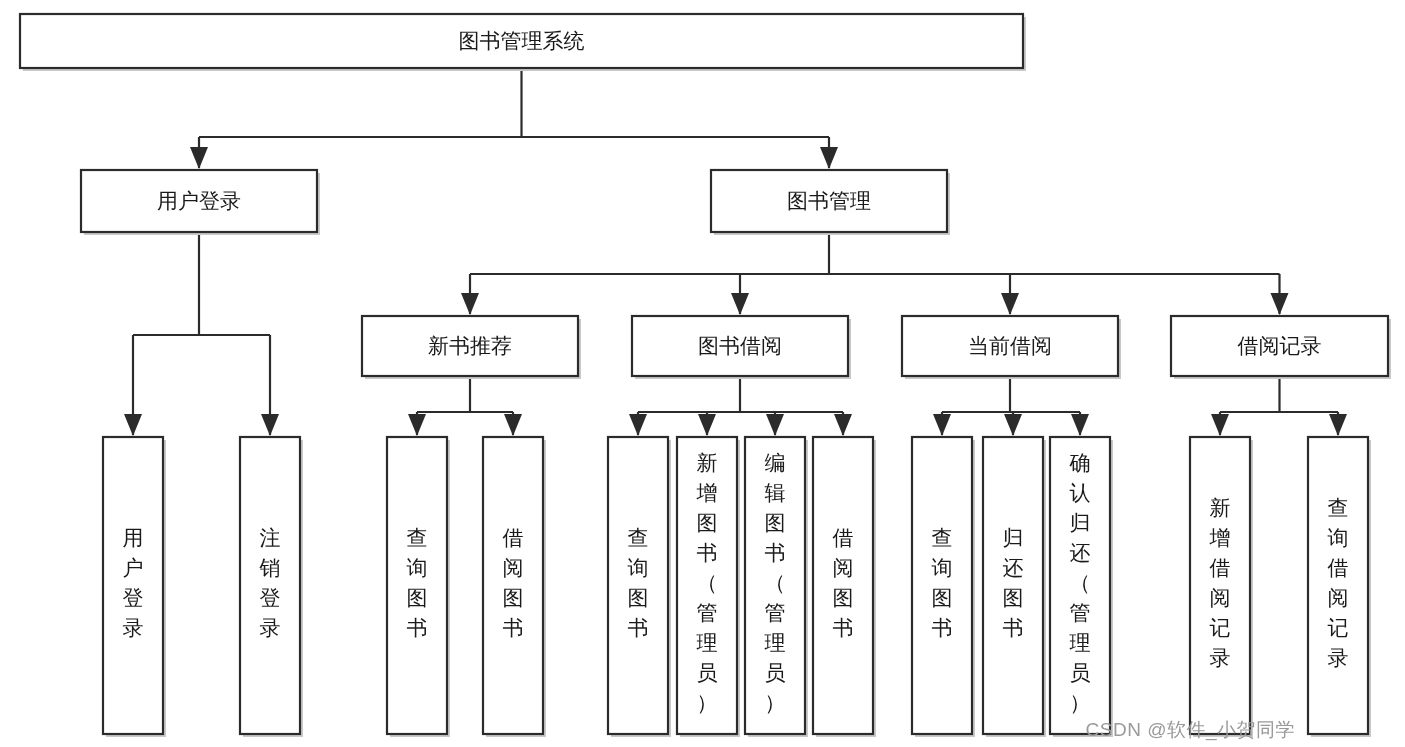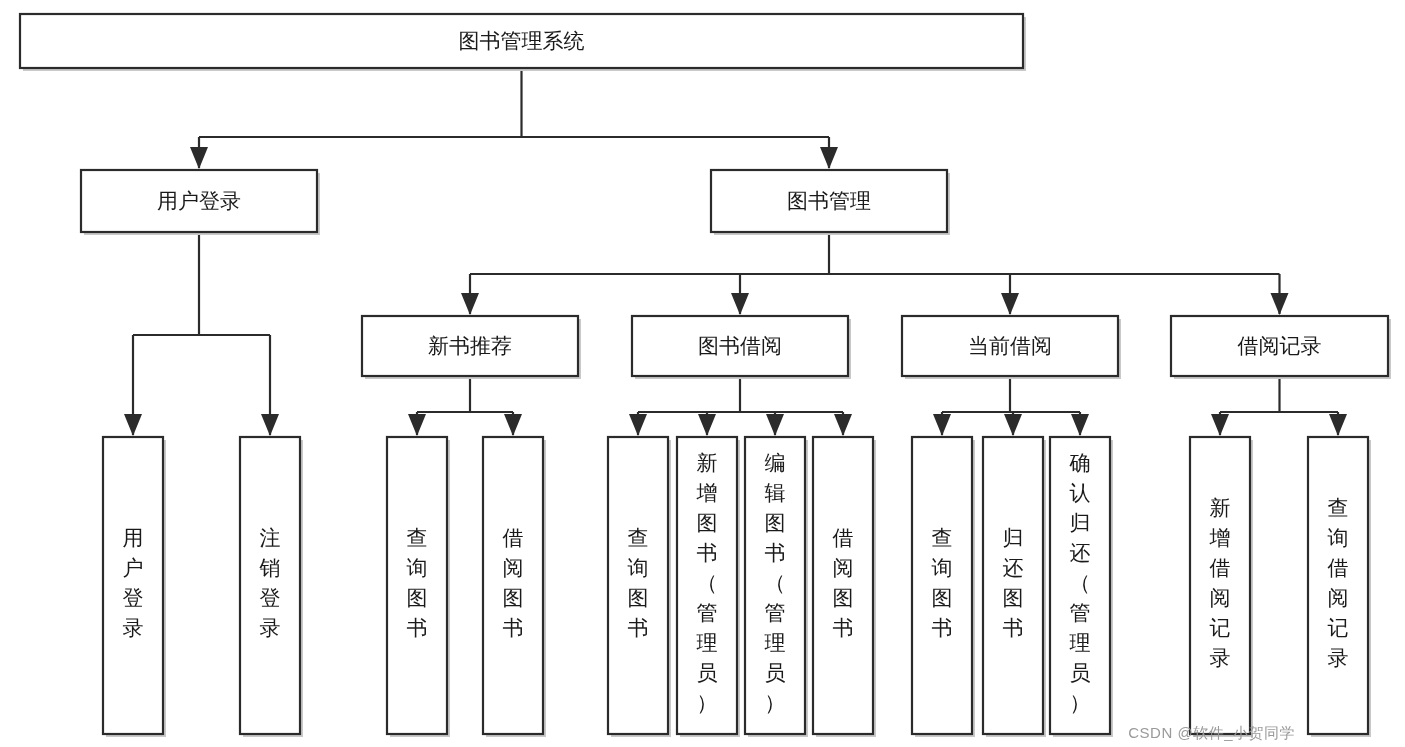--- a/index.html
+++ b/index.html
@@ -54,21 +54,21 @@
     font-family: "Liberation Sans", sans-serif;
     fill: #1a1a1a;
     font-size: 21px;
     text-anchor: middle;
   }
   .watermark {
     position: absolute;
     right: 6px;
     bottom: 4px;
     font-family: "Liberation Sans", sans-serif;
-    font-size: 15px;
+    font-size: 19px;
     color: #9a9a9a;
     letter-spacing: 0.5px;
     white-space: nowrap;
     pointer-events: none;
   }
 </style>
 </head>
 <body>
 
 <div id="diagram-root">

